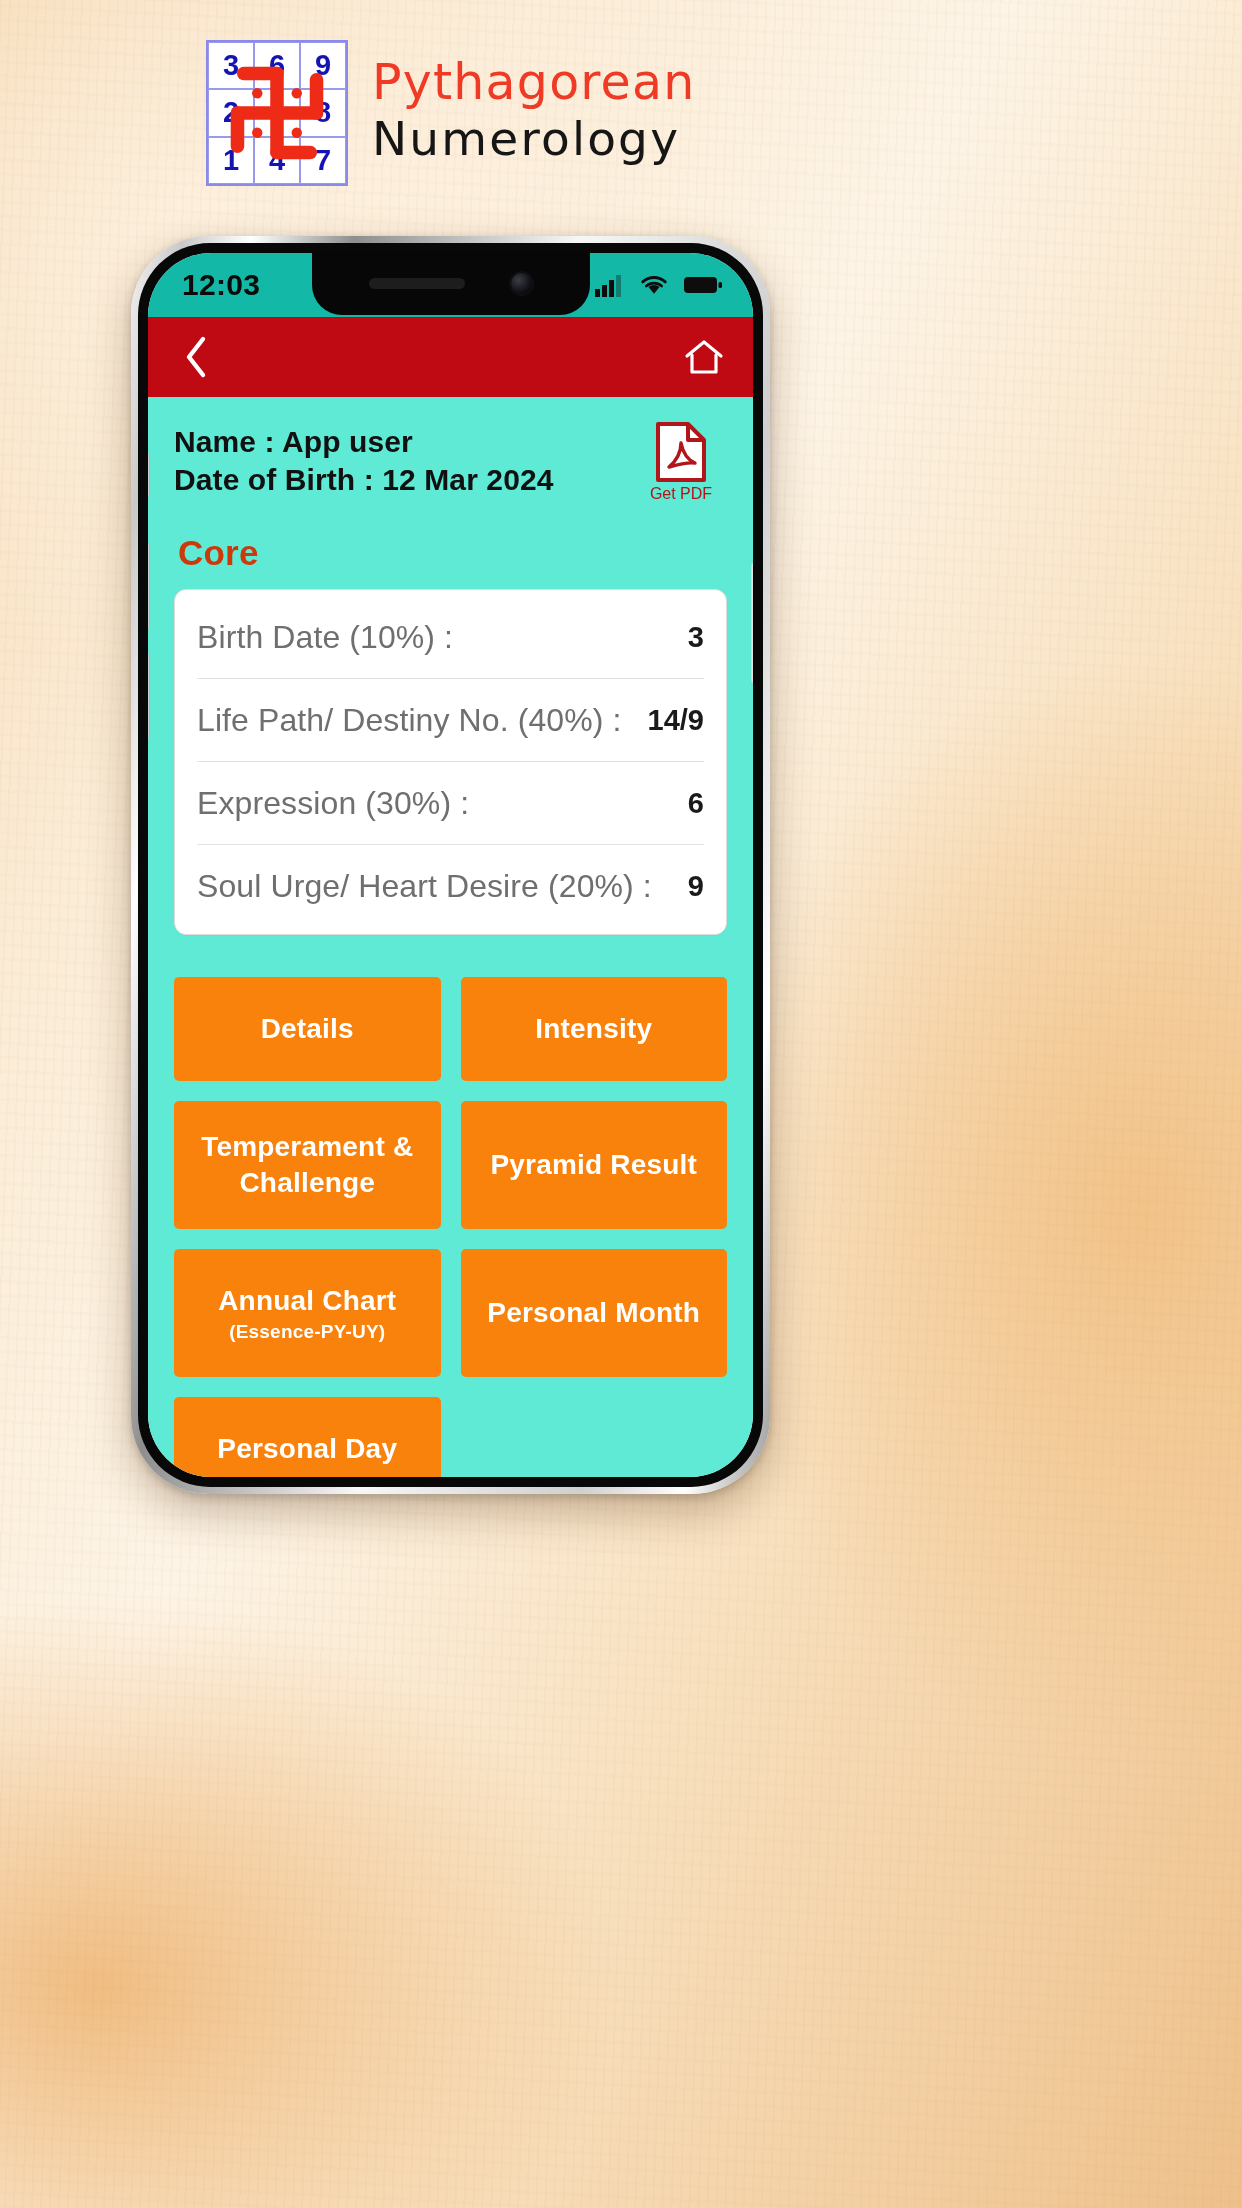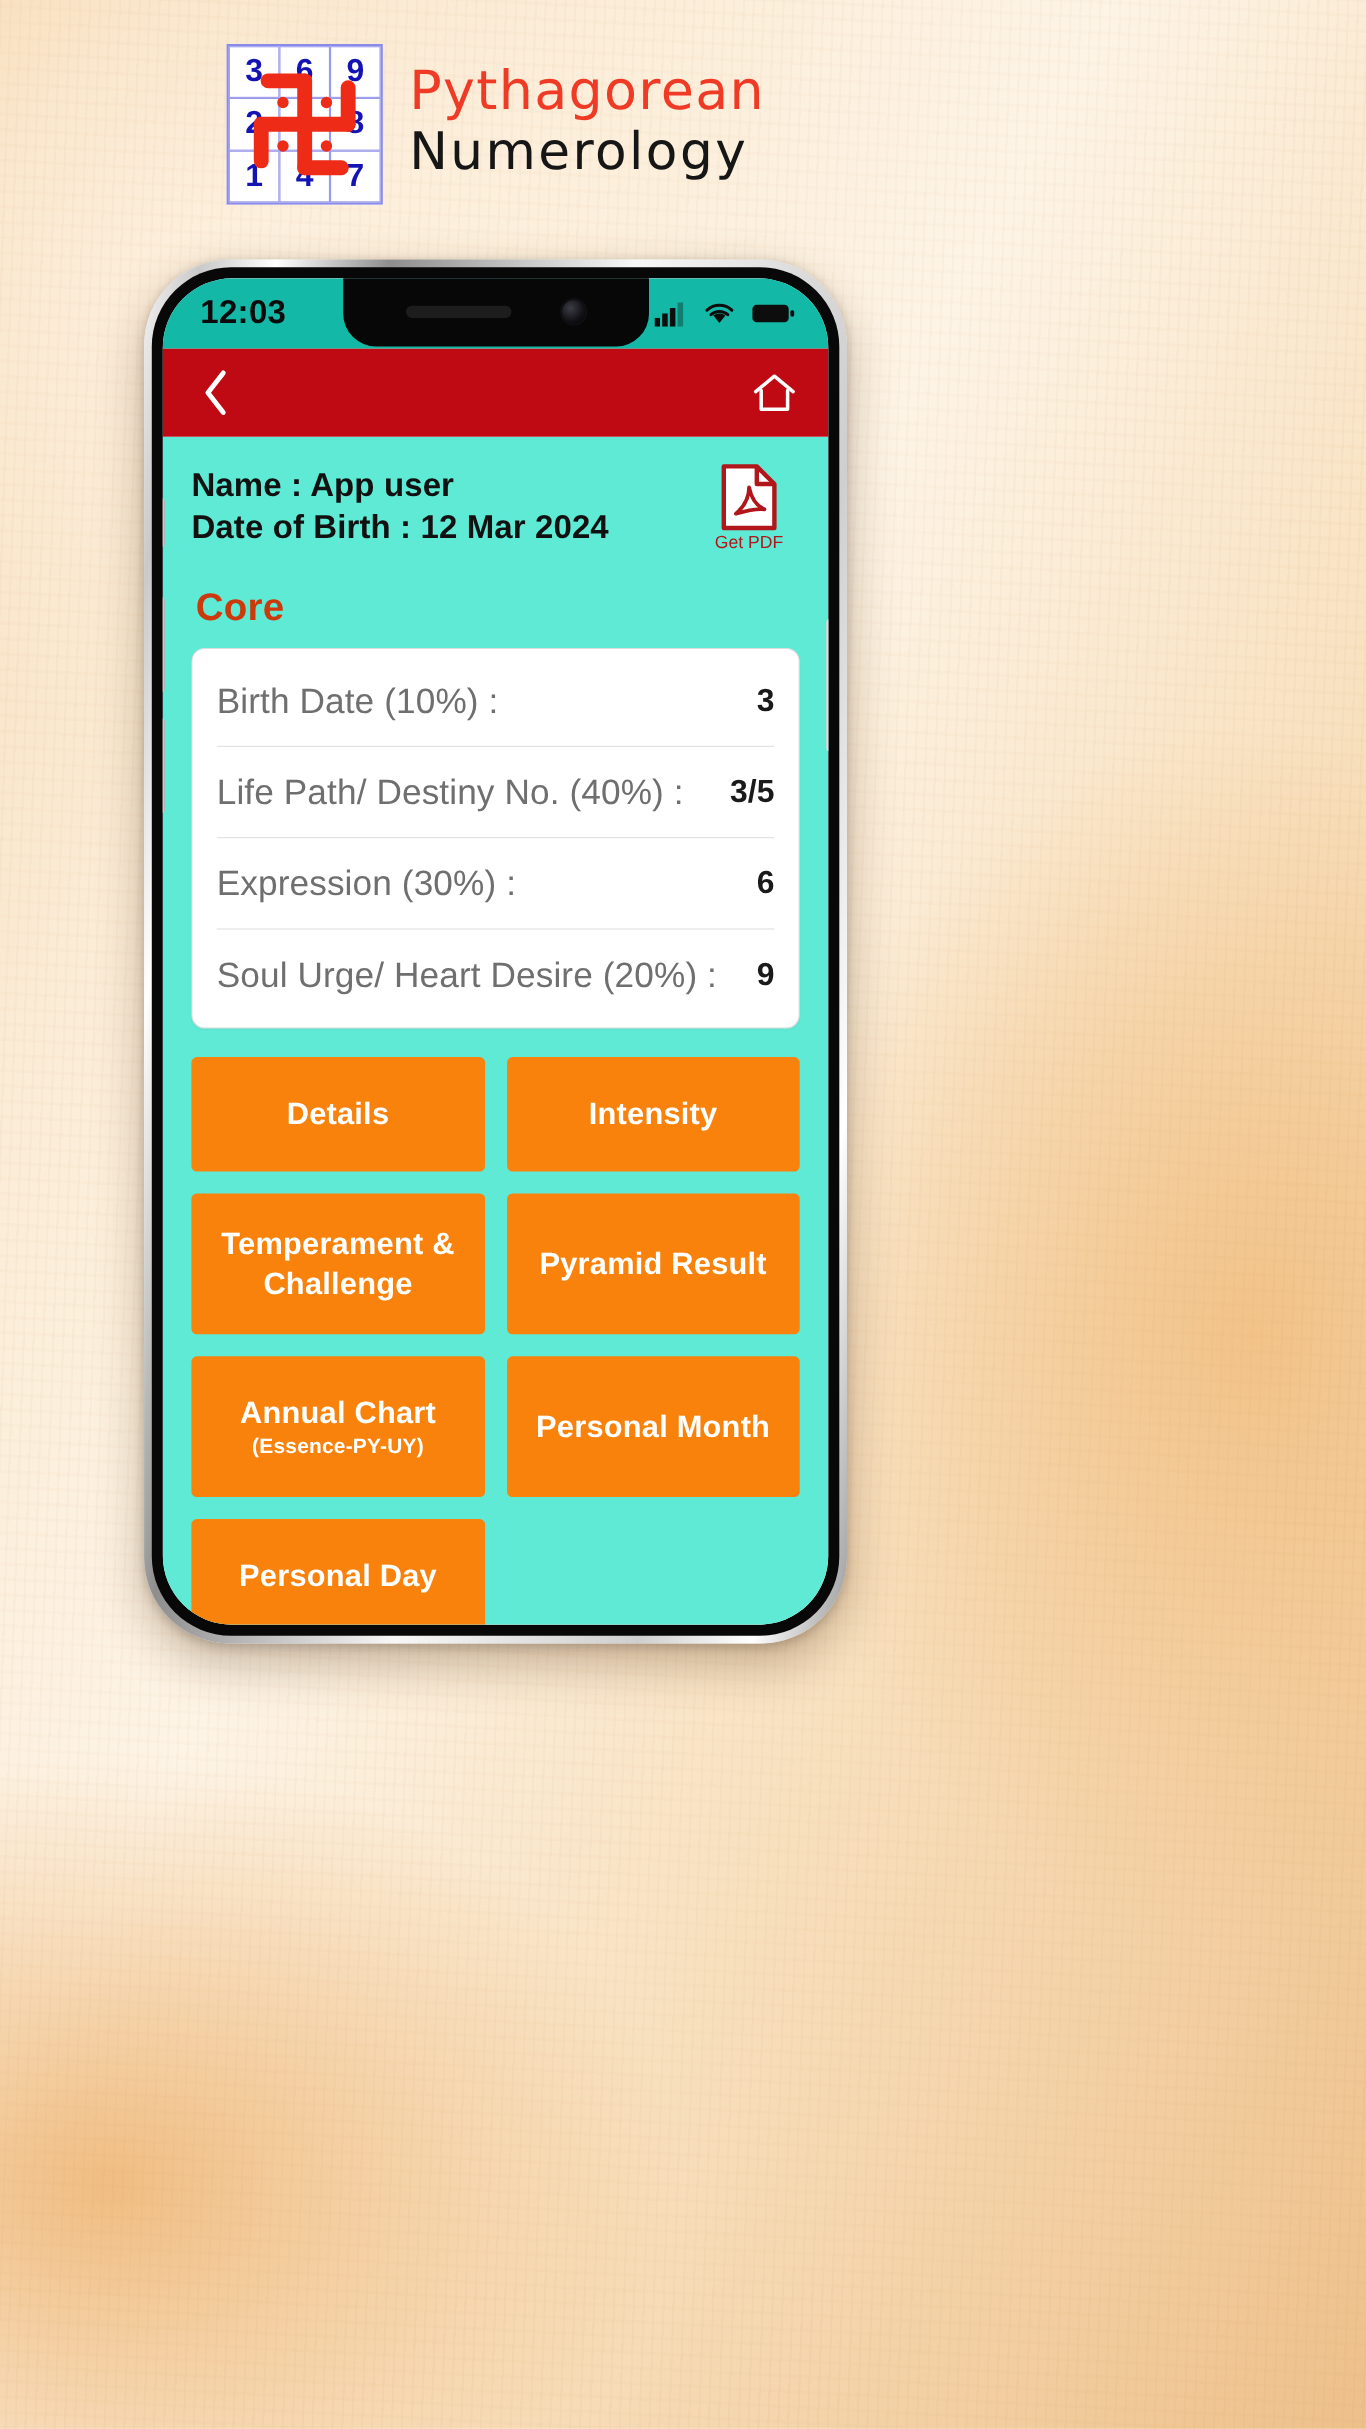--- a/index.html
+++ b/index.html
@@ -123,21 +123,21 @@
   }
   .core-row{
     display:flex; align-items:center; justify-content:space-between;
     height:83px; border-bottom:1px solid #e2e2e2;
   }
   .core-row:last-child{ border-bottom:none;gap:12px; }
   .core-label{ font-size:32px; color:#6f6f6f; font-weight:400; letter-spacing:.1px;}
   .core-value{ font-size:29px; color:#1a1a1a; font-weight:600; }
 
   .btn-grid{
-    margin-top:26px; display:grid; grid-template-columns:1fr 1fr; gap:20px 20px;
+    margin-top:42px; display:grid; grid-template-columns:1fr 1fr; gap:20px 20px;
   }
   .app-btn{
     background:#f8820c; border:none; border-radius:5px; color:#fff;
     min-height:104px; display:flex; flex-direction:column;
     align-items:center; justify-content:center; cursor:pointer;
     font-family:"Liberation Sans", sans-serif; text-align:center; padding:8px 10px;
   }
   .app-btn .main{ font-size:28px; font-weight:700; line-height:1.3; letter-spacing:.2px;}
   .app-btn .sub{ font-size:19px; font-weight:600; margin-top:2px; letter-spacing:.2px;}
   .btn-tall{ min-height:128px; }
@@ -252,21 +252,21 @@
 
         <div class="section-title">Core</div>
 
         <div class="core-card">
           <div class="core-row">
             <span class="core-label">Birth Date (10%) :</span>
             <span class="core-value">3</span>
           </div>
           <div class="core-row">
             <span class="core-label">Life Path/ Destiny No. (40%) :</span>
-            <span class="core-value">3/5</span>
+            <span class="core-value">14/9</span>
           </div>
           <div class="core-row">
             <span class="core-label">Expression (30%) :</span>
             <span class="core-value">6</span>
           </div>
           <div class="core-row">
             <span class="core-label">Soul Urge/ Heart Desire (20%) :</span>
             <span class="core-value">9</span>
           </div>
         </div>

